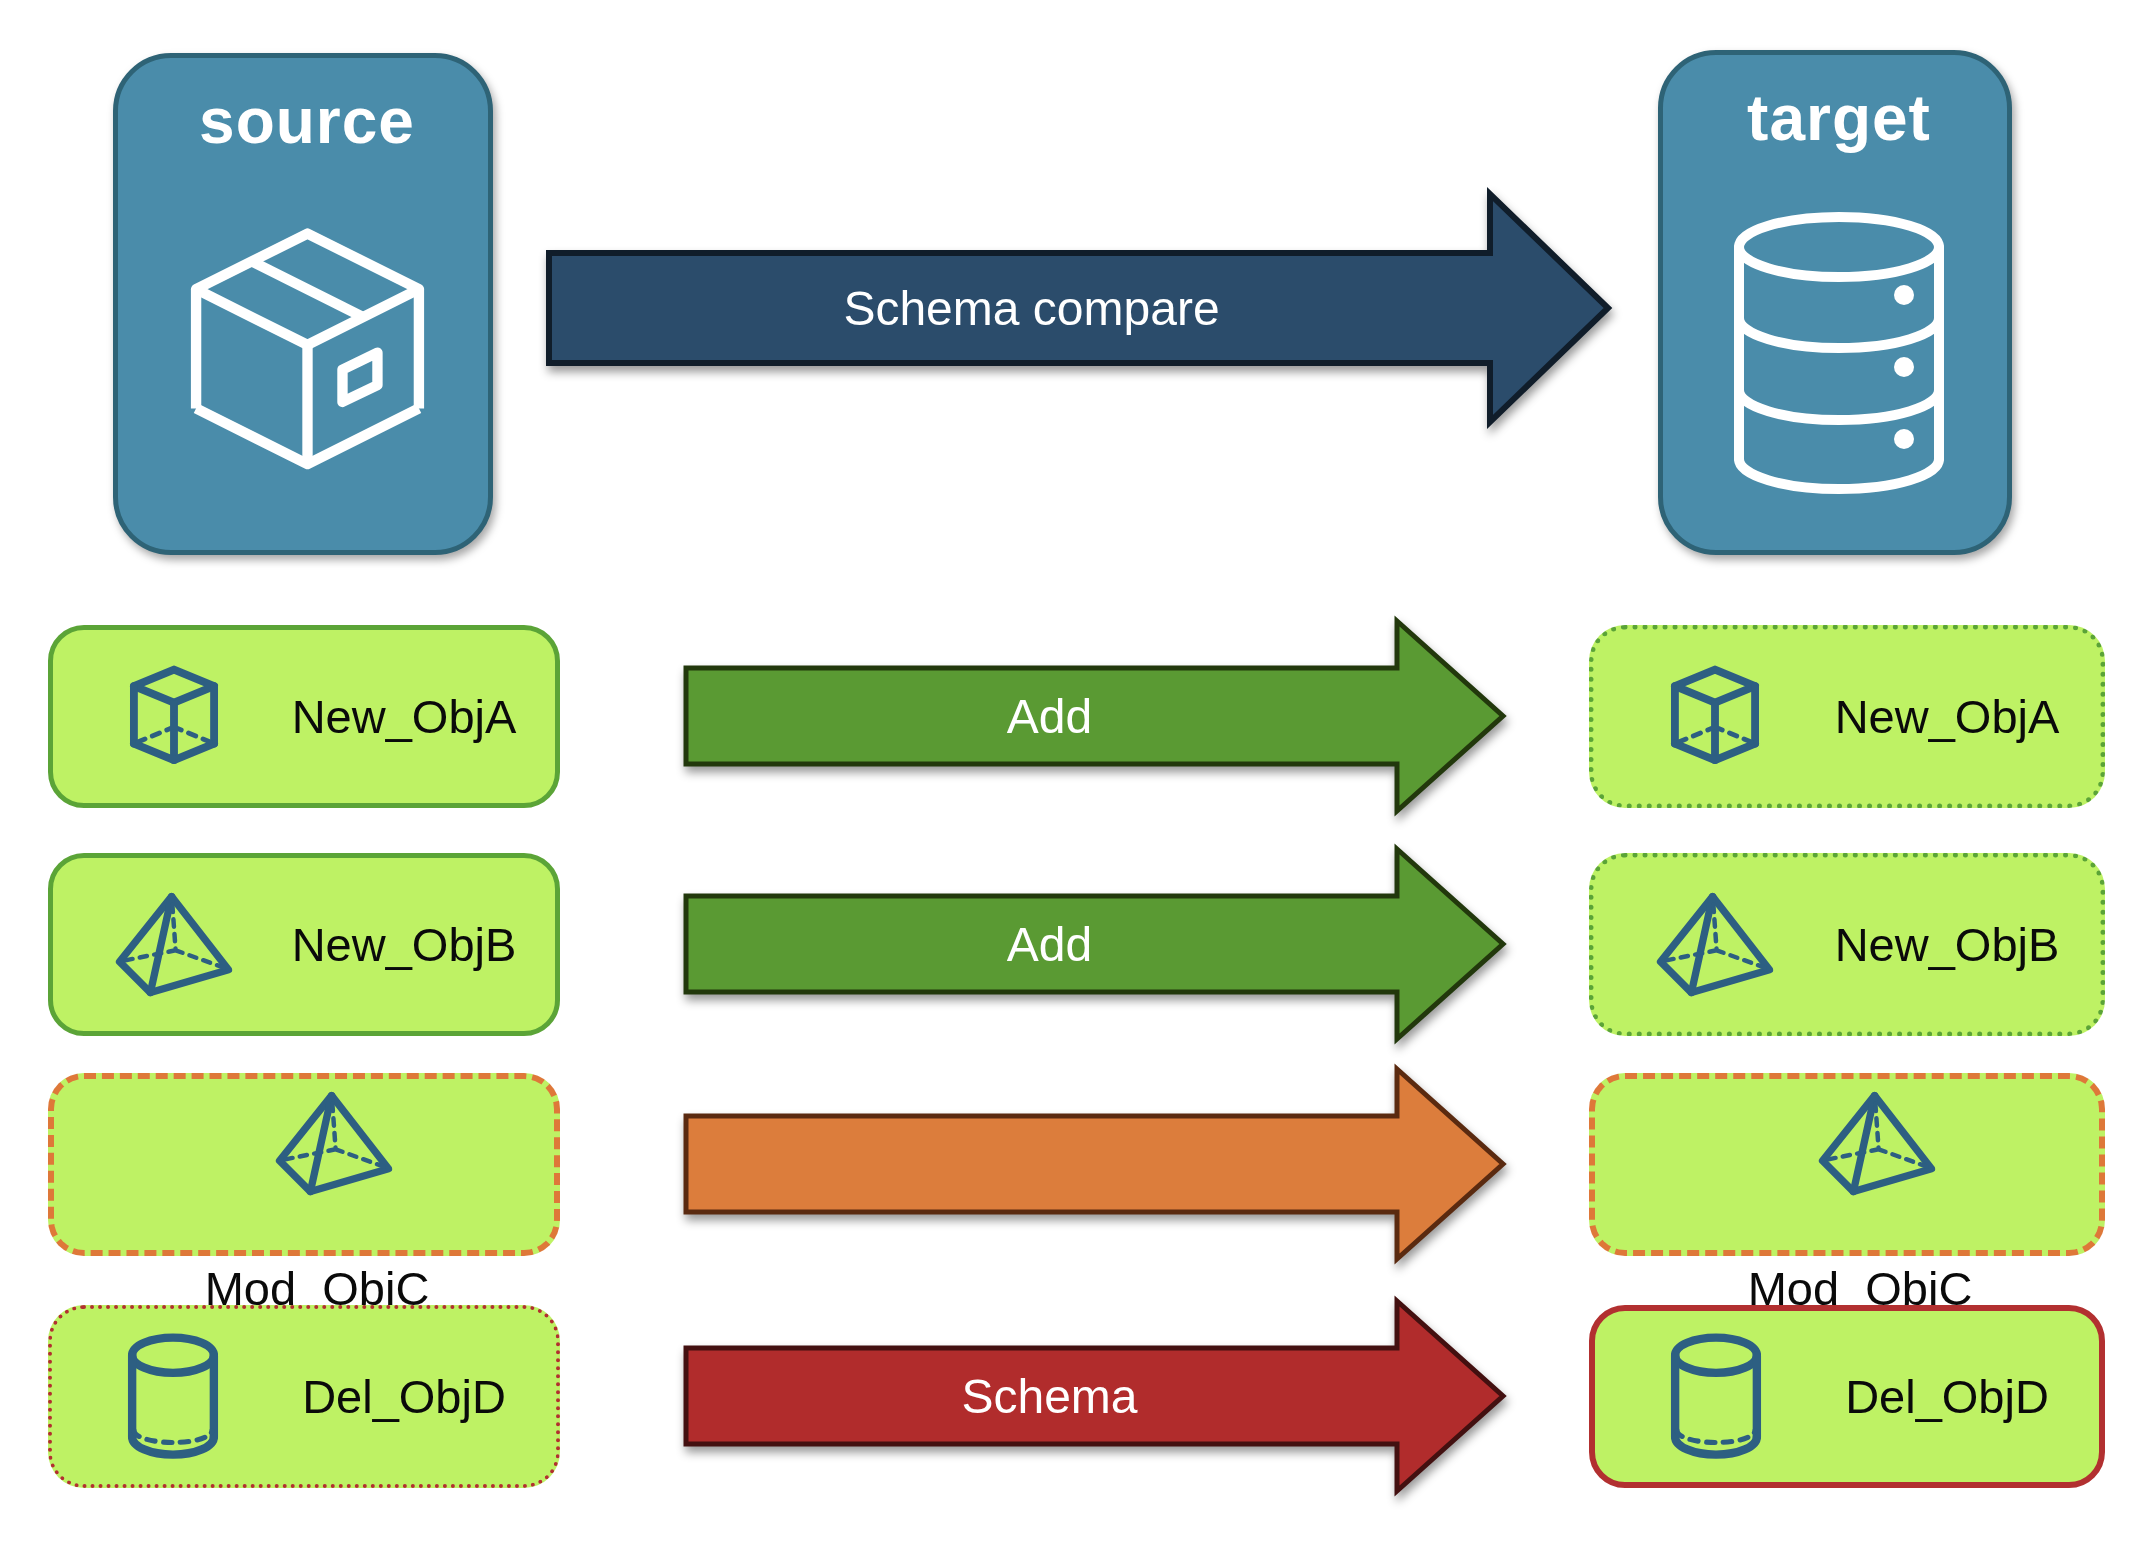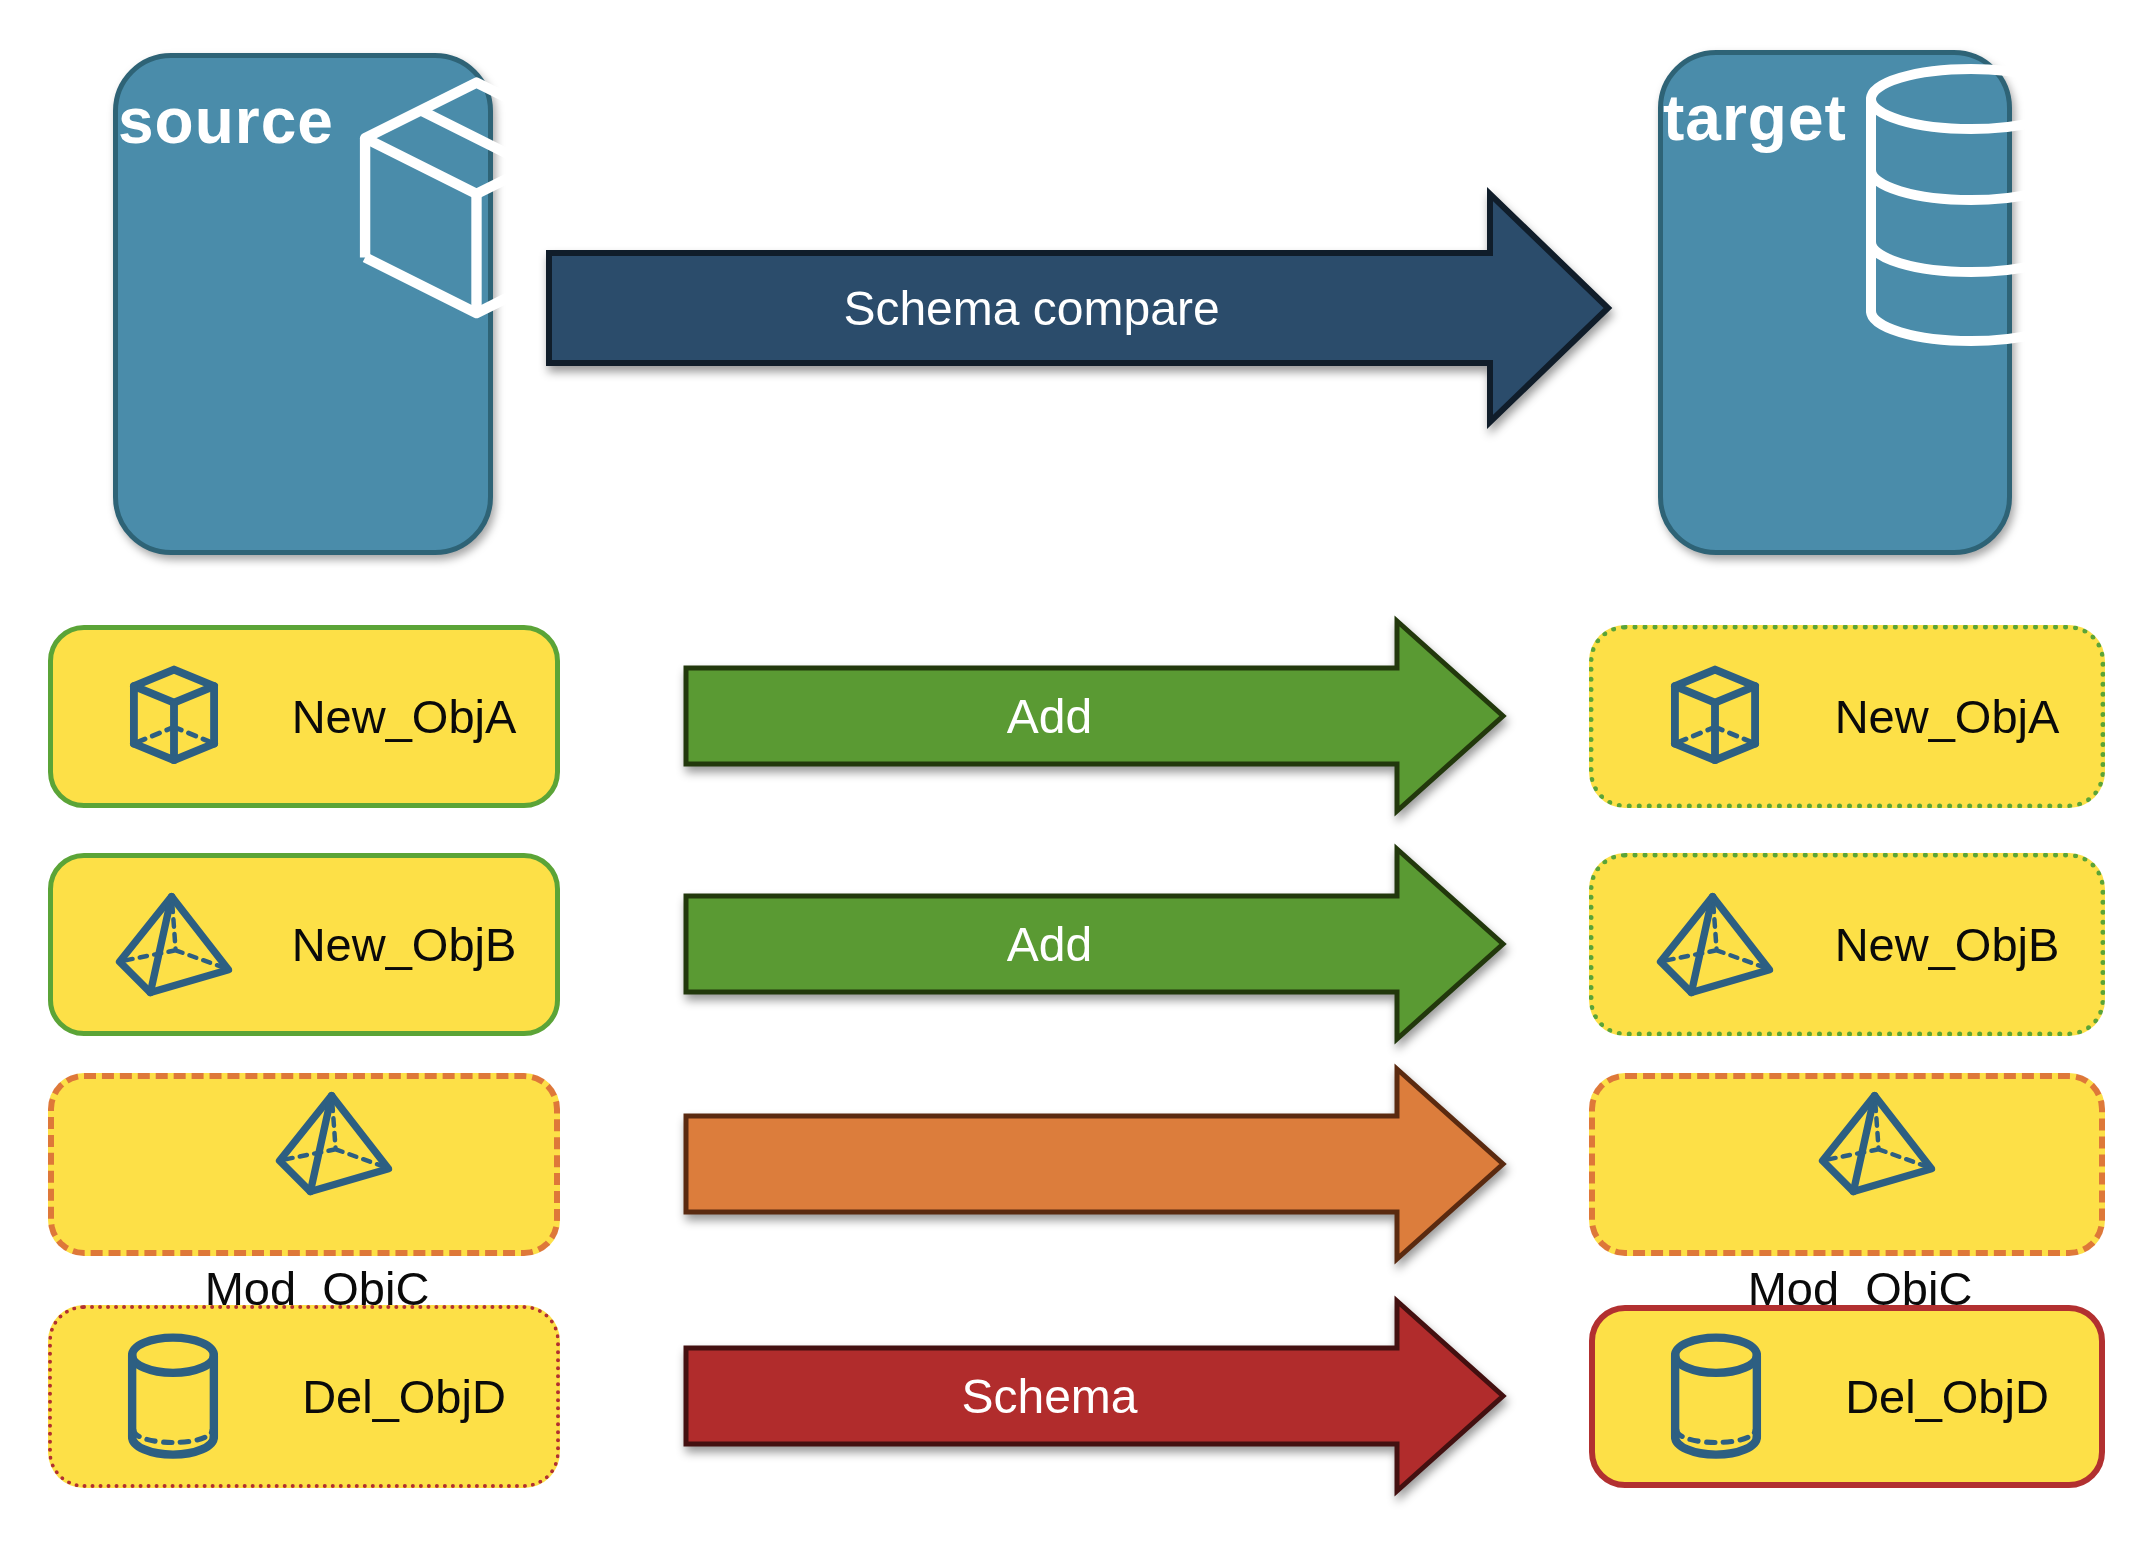--- a/index.html
+++ b/index.html
@@ -1,22 +1,22 @@
 <!DOCTYPE html>
 <html style="--node-fill: #4A8CAA; --node-border: #2E6376; --schema-fill: #2B4C6B; --schema-edge: #101D2A; --green-fill: #5A9A33; --green-edge: #22380C; --orange-fill: #DC7D3C; --orange-edge: #5A2A10; --red-fill: #B12C2C; --red-edge: #431010; --green-box: #5BA437; --orange-box: #DE7839; --red-box: #B23030; --icon-stroke: #2D5F82; --label-color: #0A0A0A; --arrow-text: #FFFFFF;"><head>
 <meta charset="utf-8">
 <style>
   html,body{margin:0;padding:0;background:#ffffff;}
   .canvas{position:relative;width:2150px;height:1550px;background:#fff;overflow:hidden;
           font-family:"Liberation Sans","DejaVu Sans",sans-serif;}
 
   
   .node{position:absolute;background:var(--node-fill);border:5px solid var(--node-border);
-        border-radius:58px;display:flex;flex-direction:row;align-items:flex-start;
-        box-sizing:border-box;box-shadow:3px 5px 8px rgba(0,0,0,0.35);}
+        border-radius:58px;display:flex;flex-direction:column;align-items:center;
+        box-sizing:border-box;box-shadow:3px 5px 8px rgba(0,0,0,0.35);padding-left:8px;}
   #source-node{left:113px;top:53px;width:380px;height:502px;}
   #target-node{left:1658px;top:50px;width:354px;height:505px;}
   .node-title{margin-top:26px;font-size:64px;font-weight:bold;color:#fff;letter-spacing:1px;}
   .node-icon{flex:1;display:flex;align-items:center;justify-content:center;width:100%;}
   .node-svg{color:#ffffff;}
   #source-node .node-svg{width:285px;height:290px;}
   #target-node .node-svg{width:248px;height:300px;}
 
   
   #schema-arrow{position:absolute;left:546px;top:188px;width:1067px;height:240px;}
@@ -27,21 +27,21 @@
                justify-content:center;color:#fff;font-size:48px;}
   #schema-arrow .arrow-label{left:0;width:947px;margin-left:12px;}
 
   
   #rows .row{position:absolute;left:0;width:100%;height:183px;}
   #rows .row:nth-child(1){top:625px;}
   #rows .row:nth-child(2){top:853px;padding-left:15px;}
   #rows .row:nth-child(3){top:1073px;}
   #rows .row:nth-child(4){top:1305px;}
 
-  .obj-card{position:absolute;top:0;height:183px;background:#fde047;border-radius:36px;
+  .obj-card{position:absolute;top:0;height:183px;background:#bef264;border-radius:36px;
             display:flex;align-items:center;box-sizing:border-box;padding-left:60px;gap:52px;}
   .card-left{left:48px;width:512px;}
   .card-right{left:1589px;width:516px;}
   .obj-label{flex:1;text-align:center;padding-right:34px;font-size:47px;color:var(--label-color);}
   .obj-icon{display:flex;align-items:center;justify-content:center;}
   .obj-svg{width:122px;height:130px;color:var(--icon-stroke);}
 
   .b-solid-green {border:5px solid var(--green-box);}
   .b-dotted-green{border:5px dotted var(--green-box);}
   .b-dashed-orange{border:6px dashed var(--orange-box);flex-direction:column;}

